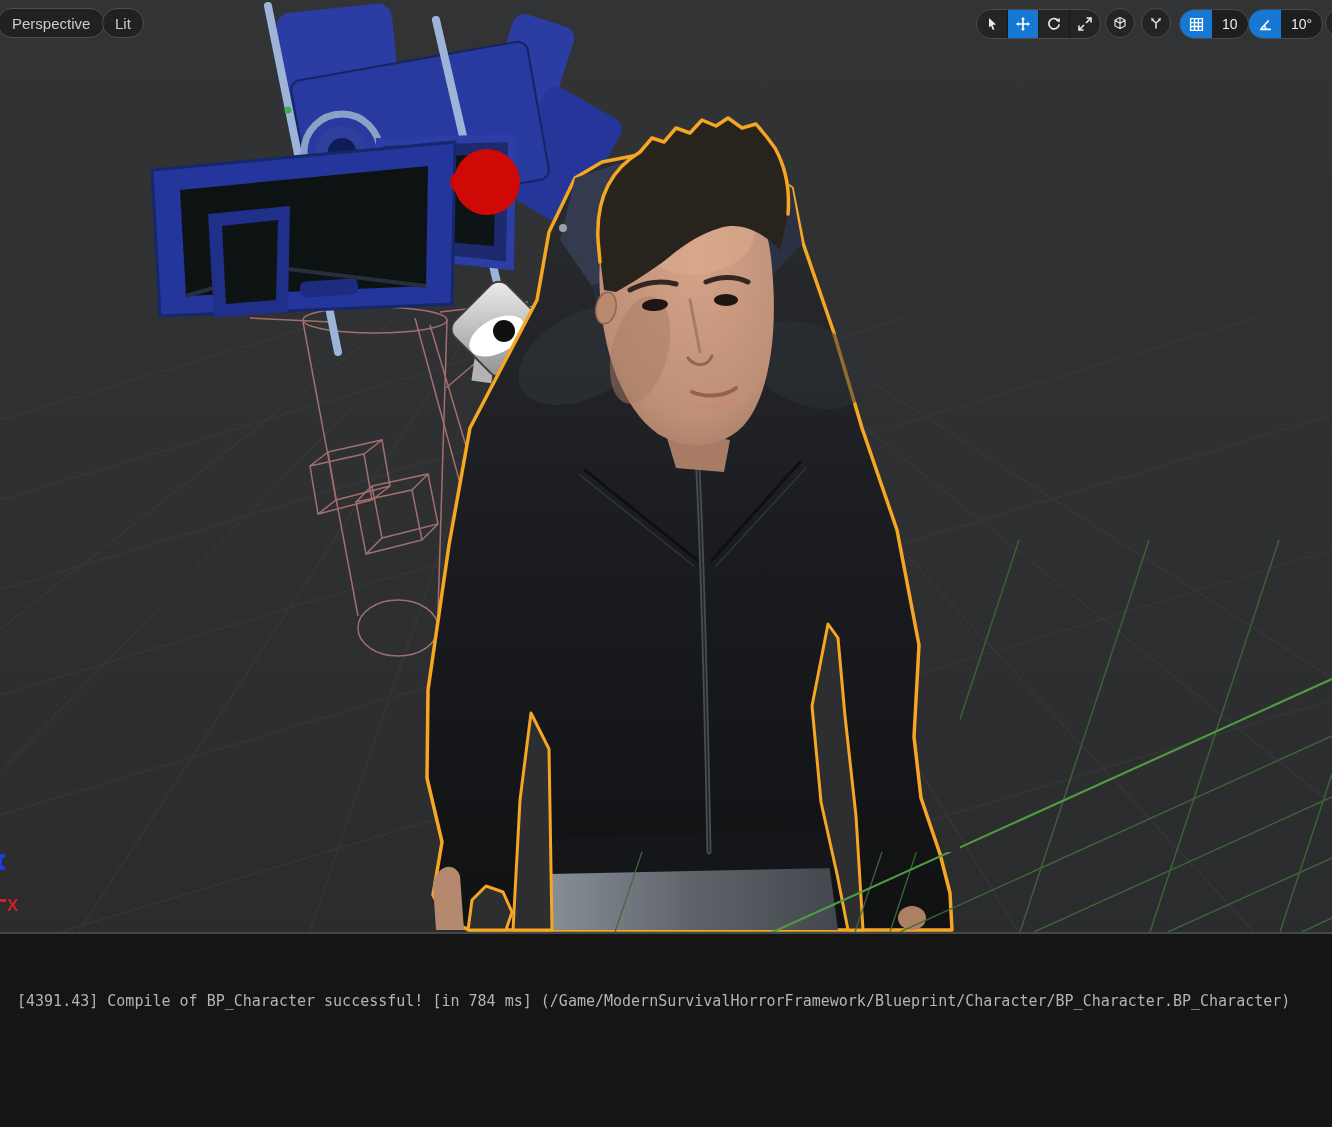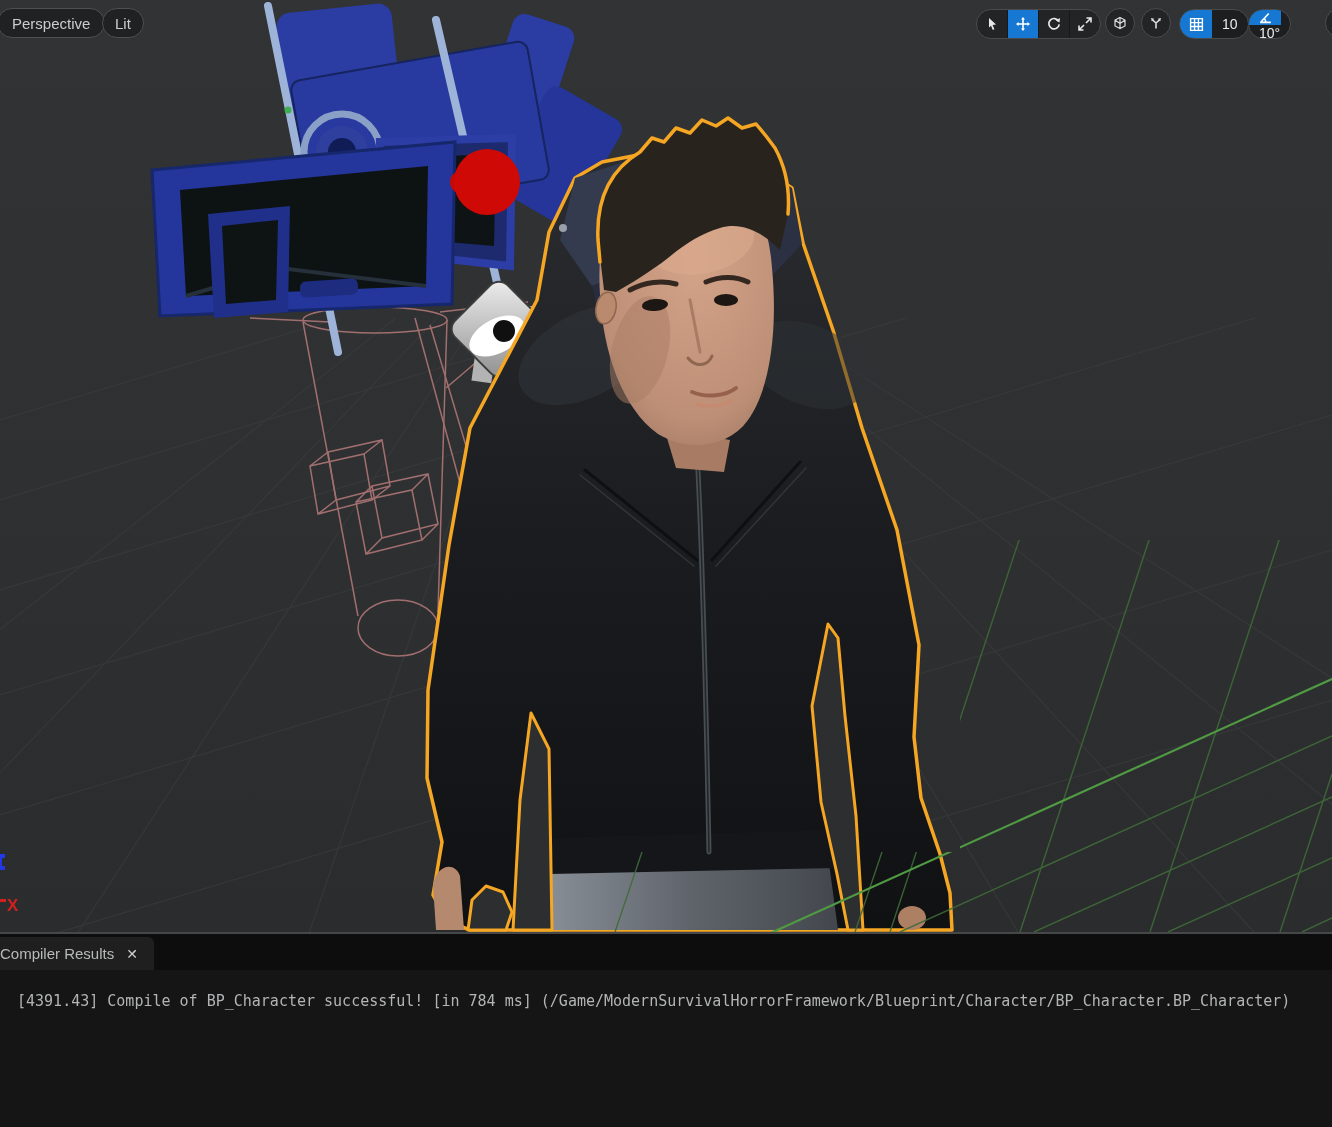--- a/index.html
+++ b/index.html
@@ -273,35 +273,29 @@
       </svg>
     </div>
     <div class="snap-pill" style="left:1179px;">
       <div class="snap-ico">
         <svg width="15" height="15" viewBox="0 0 14 14">
           <path d="M1.5 1.5 H12.5 V12.5 H1.5 Z M1.5 5.2 H12.5 M1.5 8.8 H12.5 M5.2 1.5 V12.5 M8.8 1.5 V12.5" fill="none" stroke="#ffffff" stroke-width="1.3"></path>
         </svg>
       </div>
       <div class="snap-val">10</div>
     </div>
-    <div class="snap-pill" style="left:1248px;flex-direction:column;">
+    <div class="snap-pill" style="left:1248px;">
       <div class="snap-ico">
         <svg width="15" height="15" viewBox="0 0 14 14">
           <path d="M2 11.5 H12 M2.5 11.5 L10 3.2 M7.3 11.5 A5 5 0 0 0 6 8.2" fill="none" stroke="#ffffff" stroke-width="1.5"></path>
         </svg>
       </div>
       <div class="snap-val">10°</div>
     </div>
     <div class="circle-btn" style="left:1325px;"></div>
   </div>
 
   <div class="bottom-panel">
     <div class="panel-topline"></div>
-    <div class="tab-bar">
-      <div class="tab">
-        <span>Compiler Results</span>
-        <span class="tab-close">✕</span>
-      </div>
-    </div>
     <div class="log-line">[4391.43] Compile of BP_Character successful! [in 784 ms] (/Game/ModernSurvivalHorrorFramework/Blueprint/Character/BP_Character.BP_Character)</div>
   </div>
 
 </div>
 
 </body></html>

